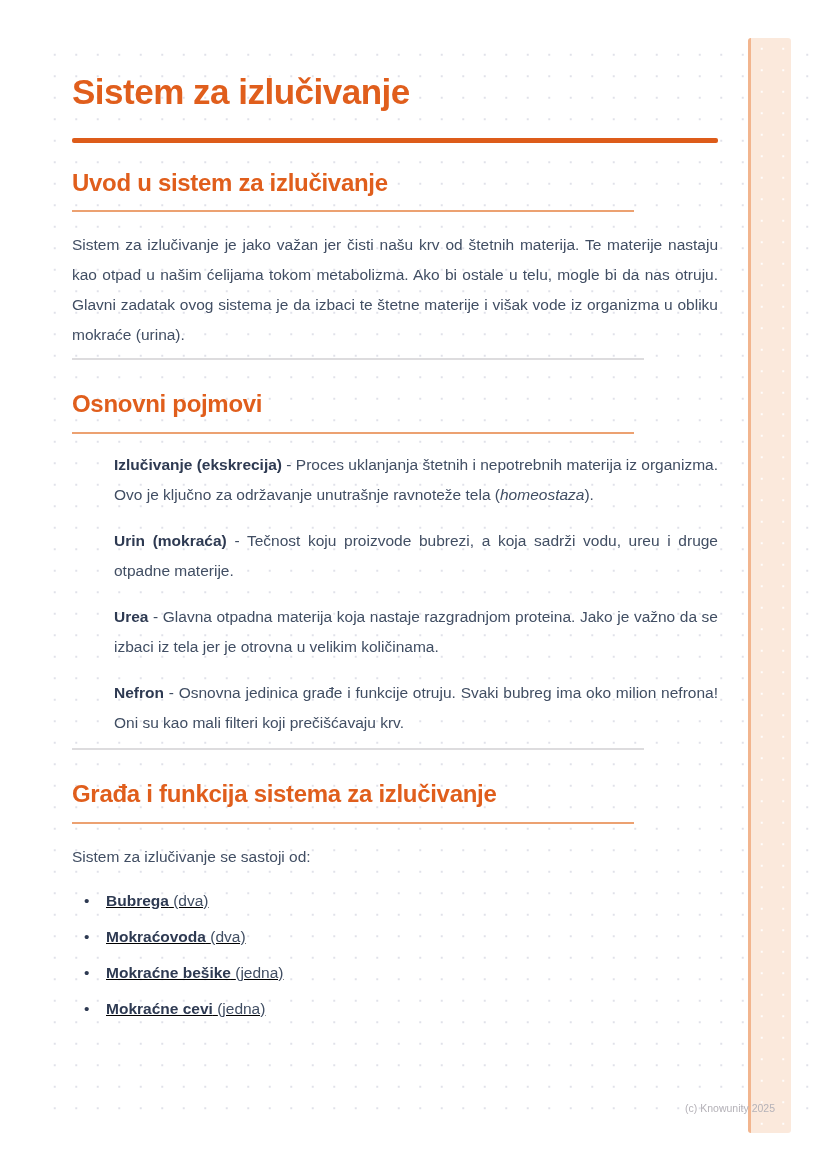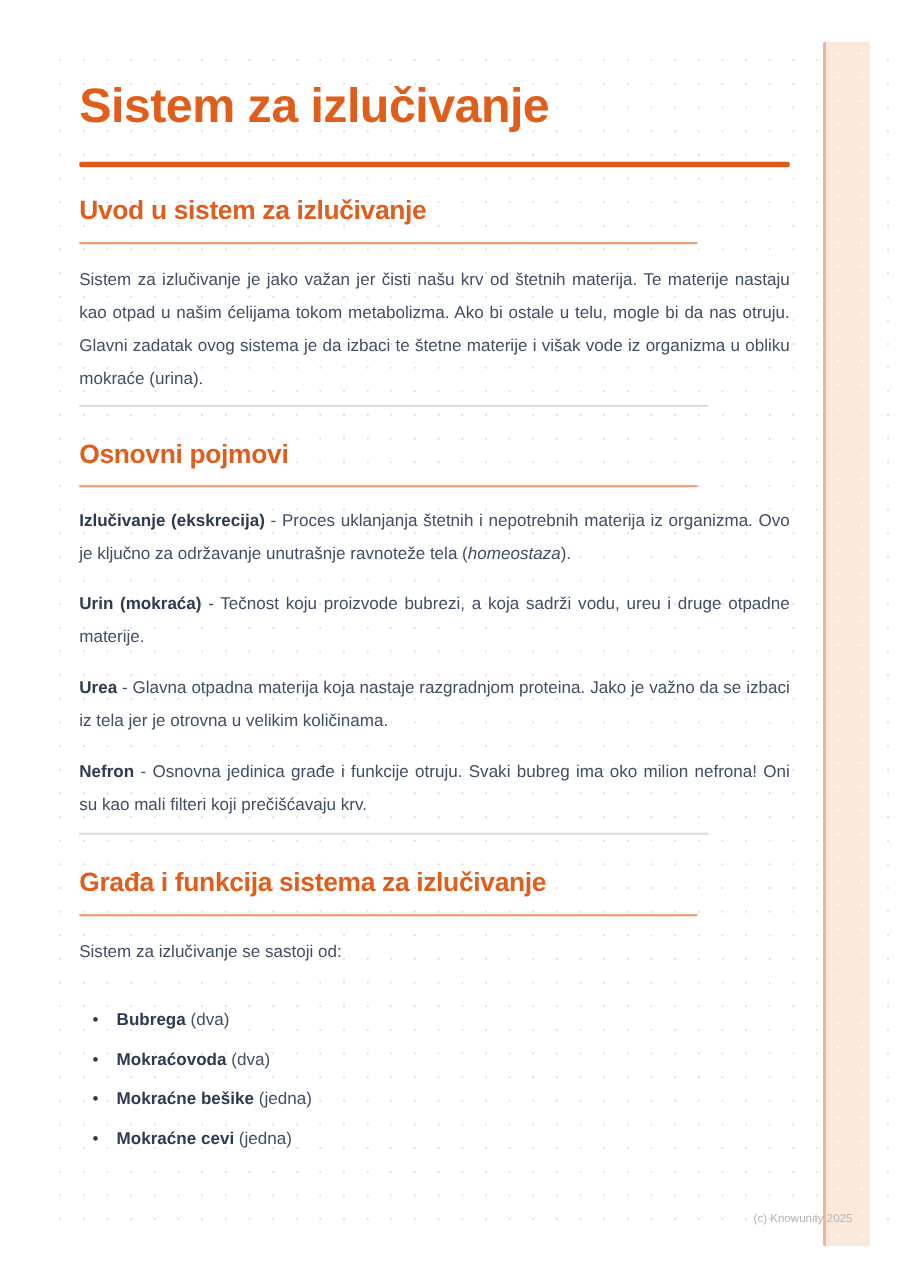--- a/index.html
+++ b/index.html
@@ -35,21 +35,21 @@
     z-index: 1;
   }
   .content {
     position: absolute;
     left: 72px; top: 74px;
     width: 646px;
     z-index: 2;
   }
   h1.page-title {
     margin: 0;
-    font-size: 44px;
+    font-size: 35px;
     line-height: 1.05;
     font-weight: bold;
     letter-spacing: -0.5px;
     color: #e05e1c;
   }
   .title-rule {
     margin-top: 27px;
     width: 646px; height: 5px;
     background: #dd5c1a;
     border-radius: 2px;
@@ -69,33 +69,34 @@
     width: 562px; height: 2px;
     background: #eca171;
   }
   p.body-text {
     margin: 18px 0 0 0;
     font-size: 15.5px;
     line-height: 30px;
     color: #414e63;
     text-align: justify;
   }
-  p.body-text.defn { margin-top: 16px; }
+  p.body-text.defn { margin-top: 16px; margin-left: 42px; }
   p.body-text strong { color: #2e3a52; }
   p.body-text em { font-style: italic; }
   .section-divider {
     margin-top: 10px;
     width: 572px; height: 2px;
     background: #dddcde;
   }
   .section-divider.first { margin-top: 8px; }
   ul.component-list {
     list-style: none;
-    margin: 36px 0 0 0;
+    margin: 18px 0 0 0;
     padding: 0 0 0 12px;
+    text-decoration: underline;
   }
   ul.component-list li {
     margin: 0 0 15px 0;
     font-size: 15.5px;
     line-height: 21px;
     color: #414e63;
   }
   ul.component-list li .bullet-marker {
     display: inline-block;
     width: 22px;

